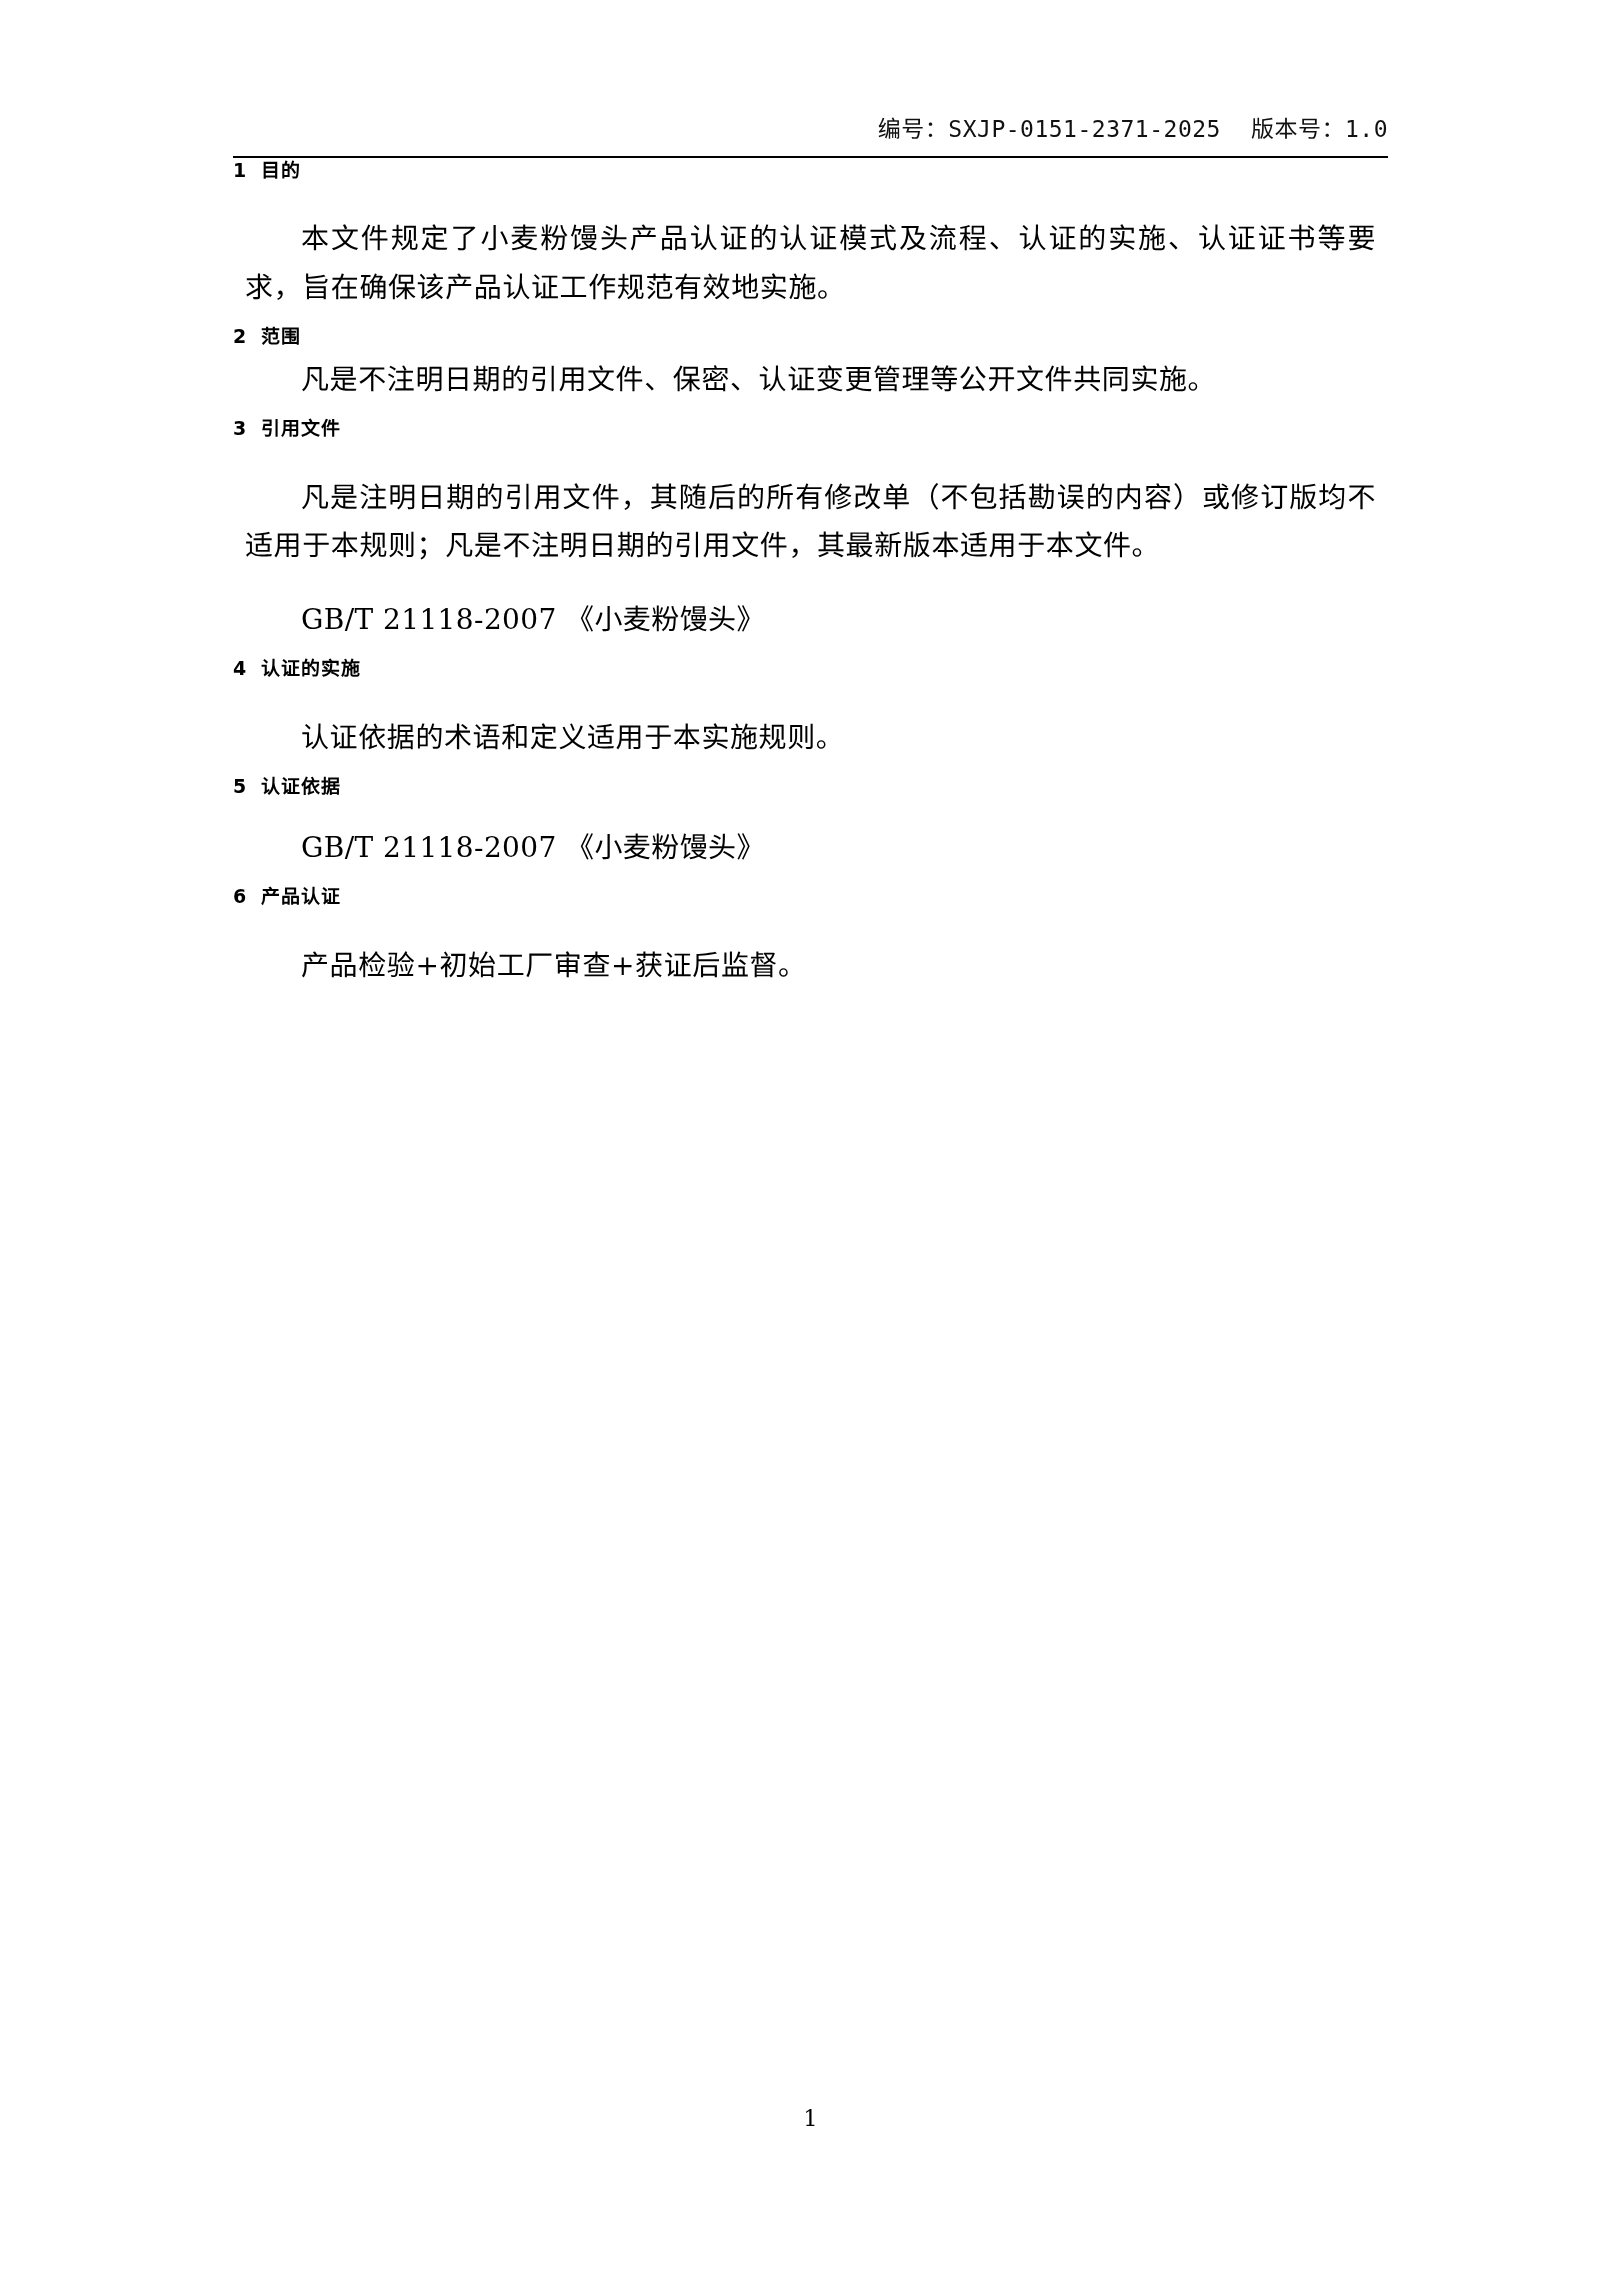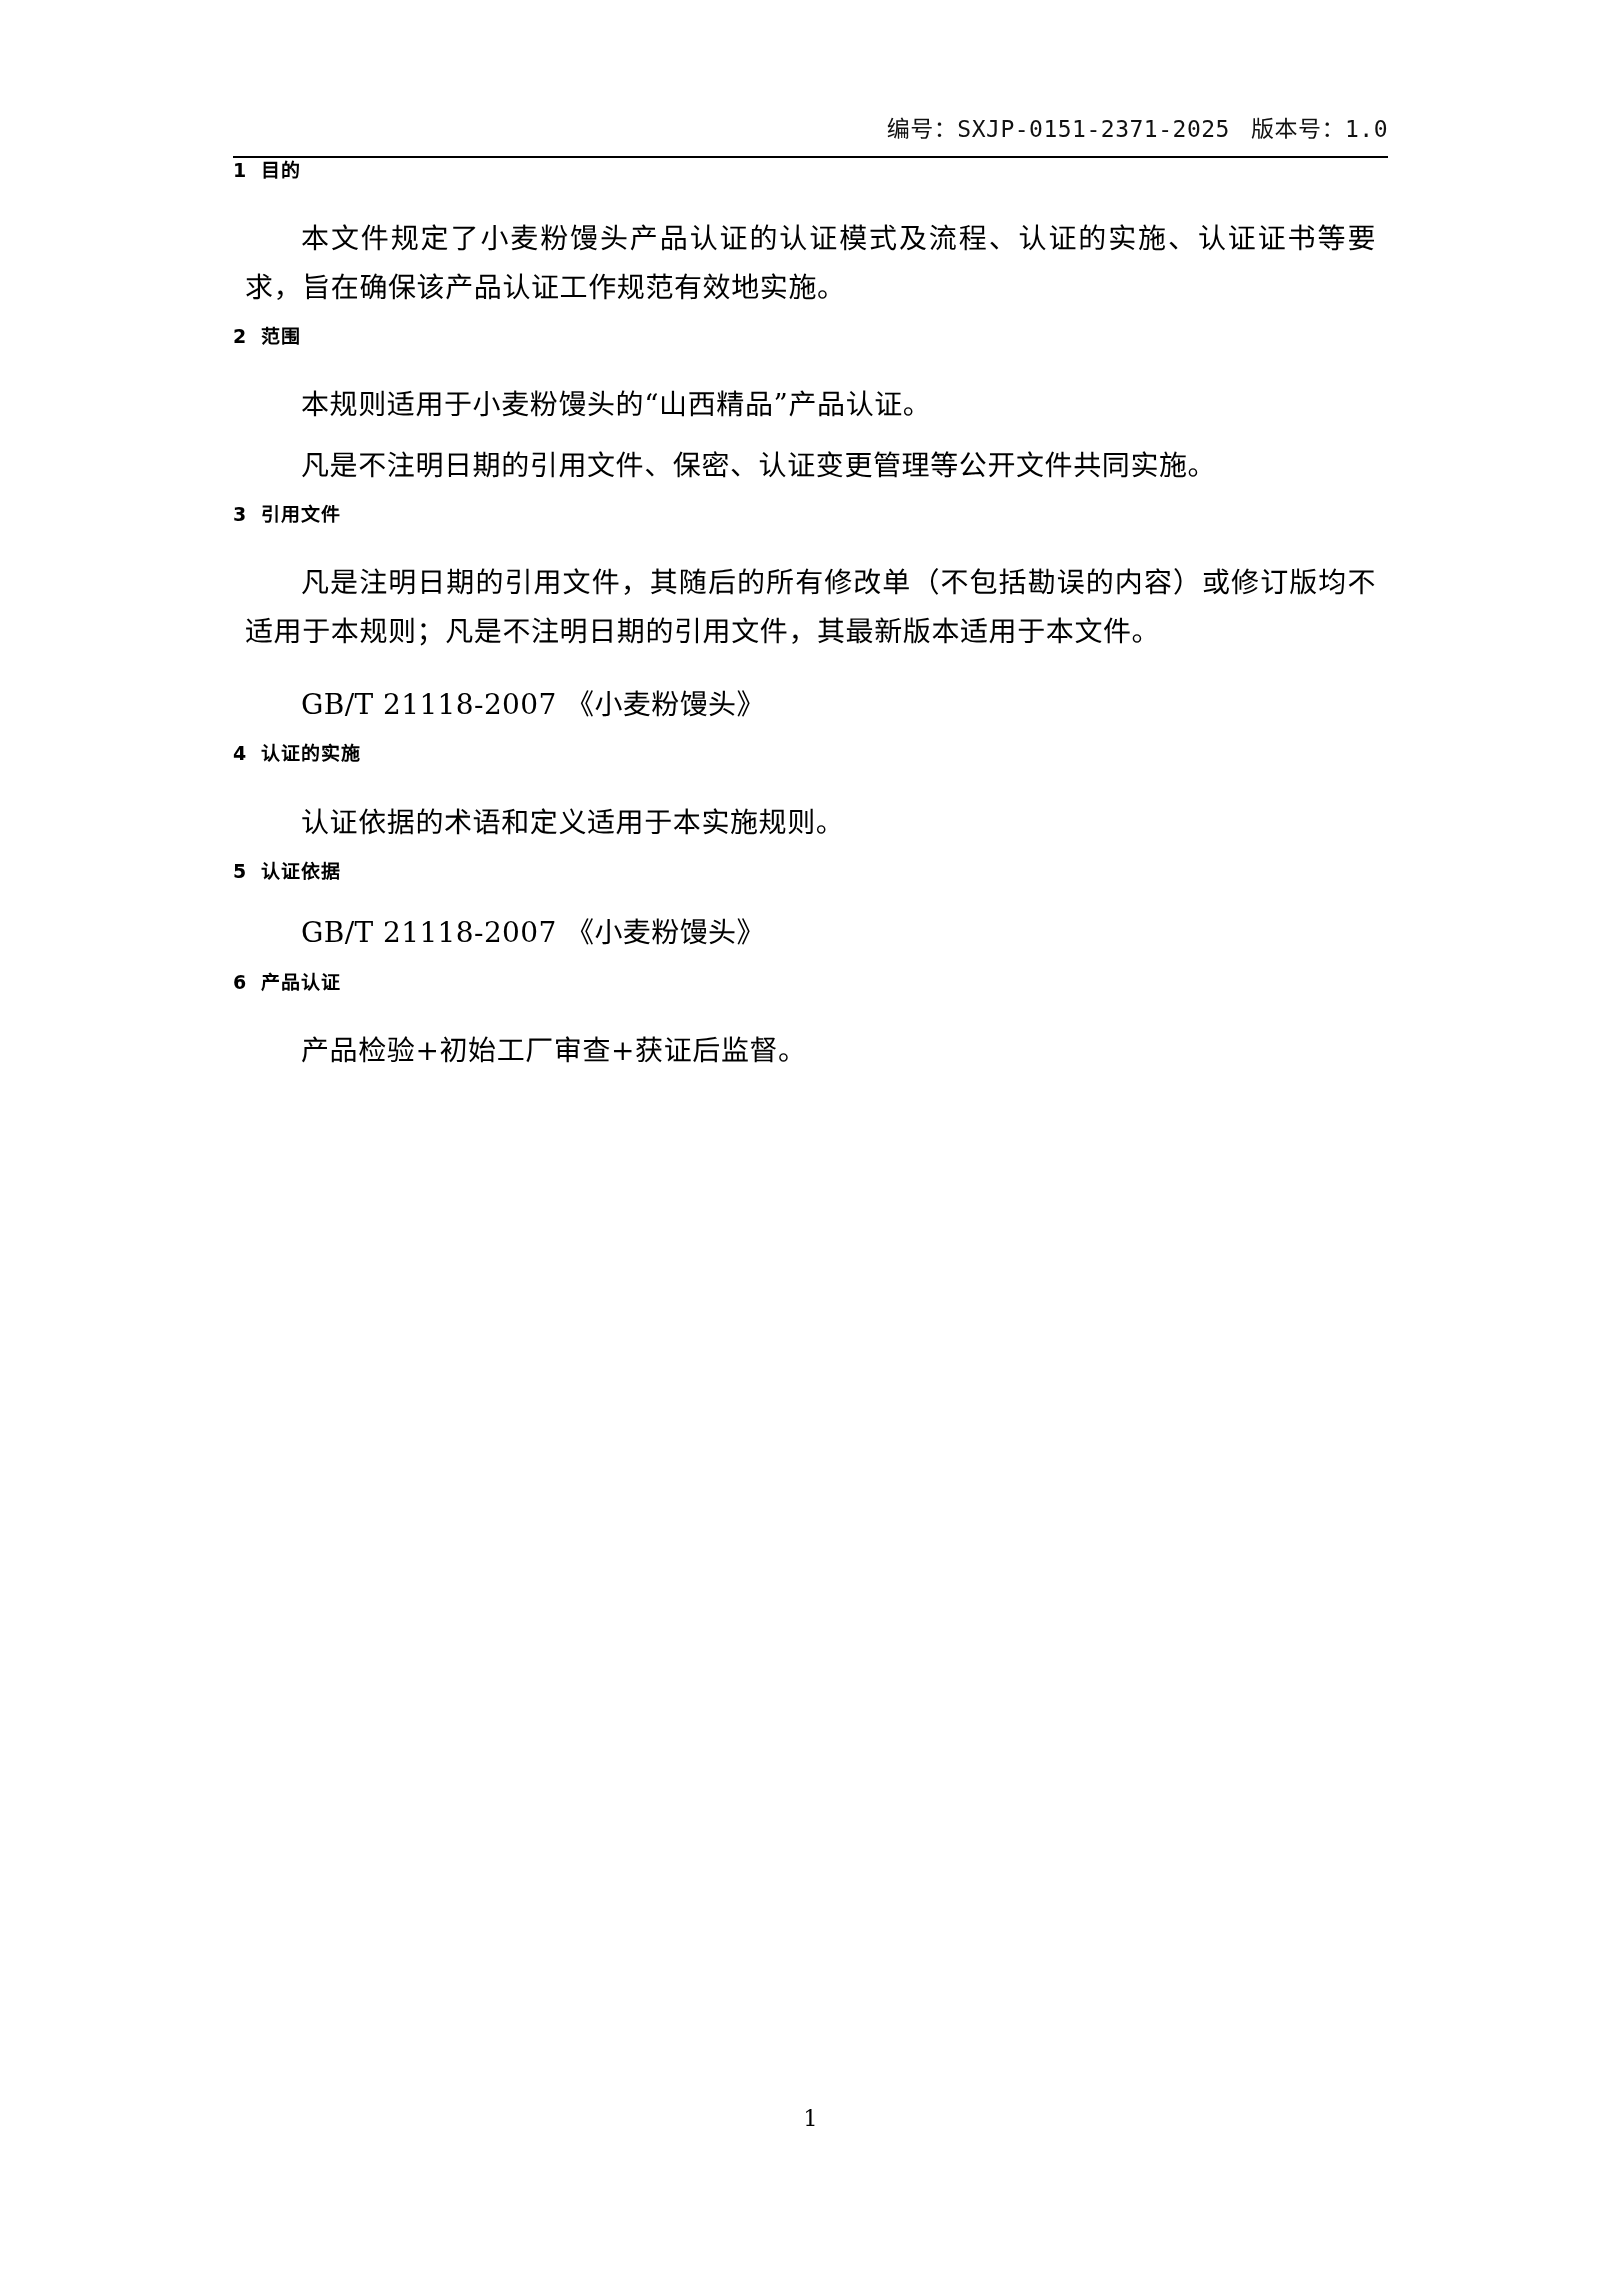--- a/index.html
+++ b/index.html
@@ -28,21 +28,21 @@
   .header {
     padding-top: 110px;
     text-align: right;
     font-family: "DejaVu Sans Mono", "Liberation Mono", monospace;
     font-size: 23px;
     letter-spacing: 0.5px;
     white-space: nowrap;
     color: #111;
   }
   .header .doc-no {
-    margin-right: 21px;
+    margin-right: 30px;
   }
   .header-rule {
     margin-top: 11.8px;
     border-top: 2.2px solid #000;
     width: 100%;
   }
   
   h2.section-heading {
     font-family: "DejaVu Sans", "Liberation Sans", sans-serif;
     font-weight: bold;
@@ -115,21 +115,20 @@
     <div class="header-rule"></div>
 
     <h2 class="section-heading h-1">
       <span class="num">1</span><span>目的</span>
     </h2>
     <p class="body-text indent">本文件规定了小麦粉馒头产品认证的认证模式及流程、认证的实施、认证证书等要求，旨在确保该产品认证工作规范有效地实施。</p>
 
     <h2 class="section-heading h-2">
       <span class="num">2</span><span>范围</span>
     </h2>
-    <p class="body-text indent">本规则适用于小麦粉馒头的“山西精品”产品认证。</p>
     <p class="body-text indent tight">凡是不注明日期的引用文件、保密、认证变更管理等公开文件共同实施。</p>
 
     <h2 class="section-heading h-3">
       <span class="num">3</span><span>引用文件</span>
     </h2>
     <p class="body-text indent">凡是注明日期的引用文件，其随后的所有修改单（不包括勘误的内容）或修订版均不适用于本规则；凡是不注明日期的引用文件，其最新版本适用于本文件。</p>
     <p class="body-text ref-line mono-inline">GB/T 21118-2007 《小麦粉馒头》</p>
 
     <h2 class="section-heading h-4">
       <span class="num">4</span><span>认证的实施</span>

